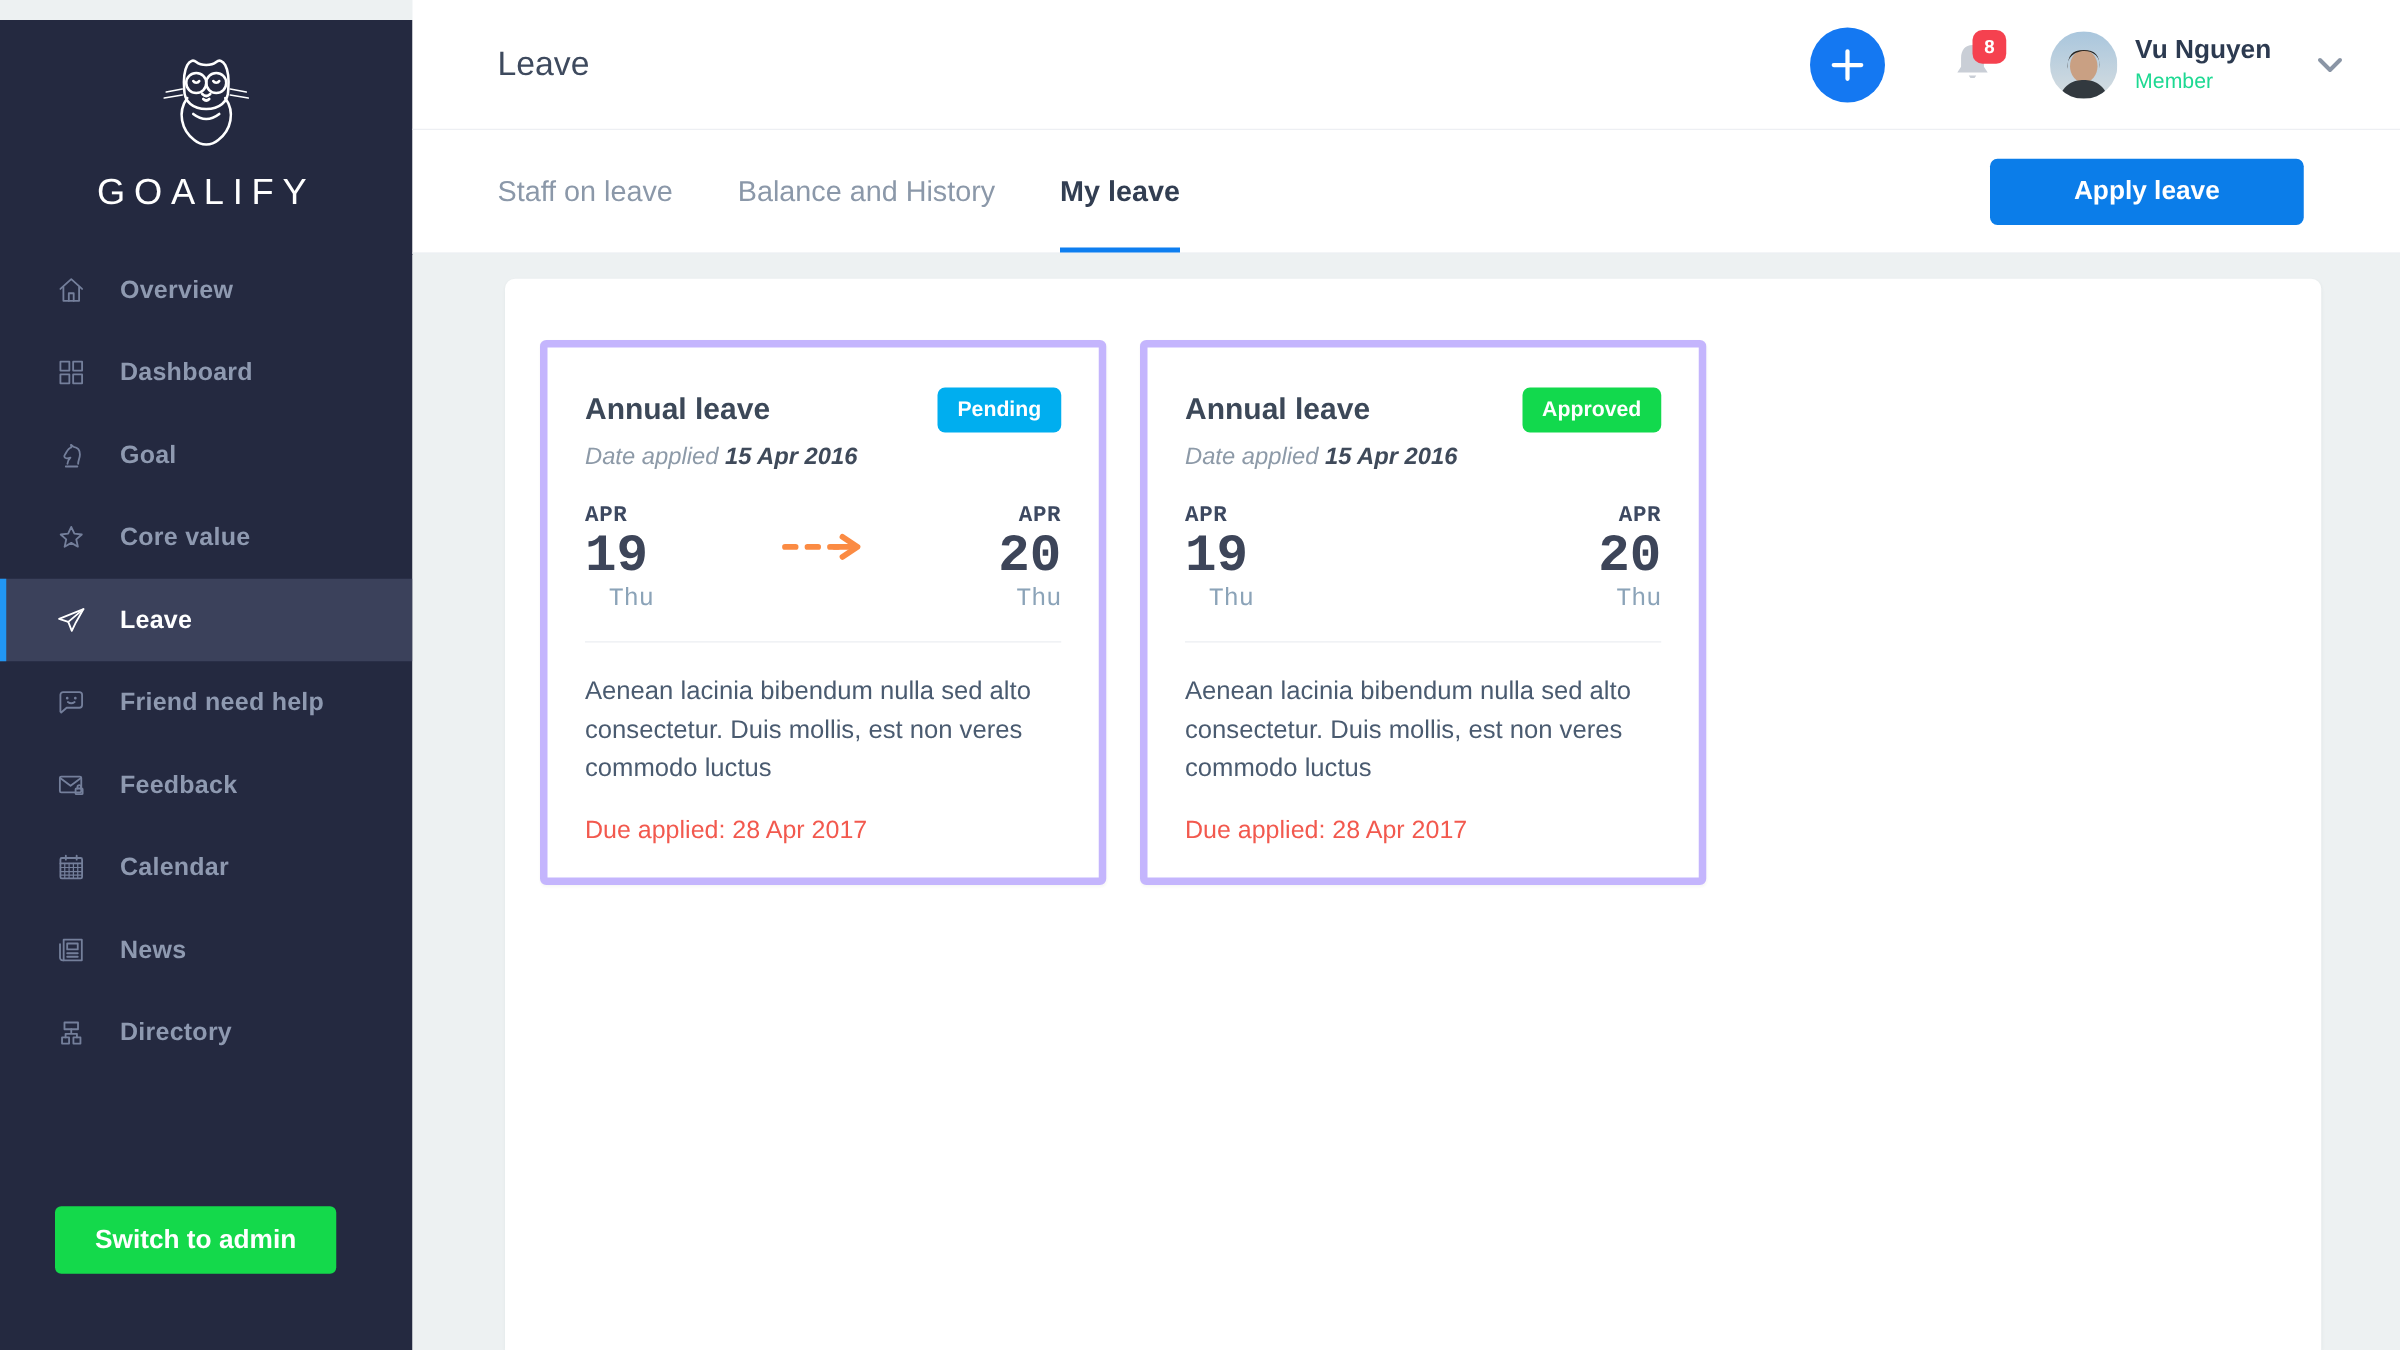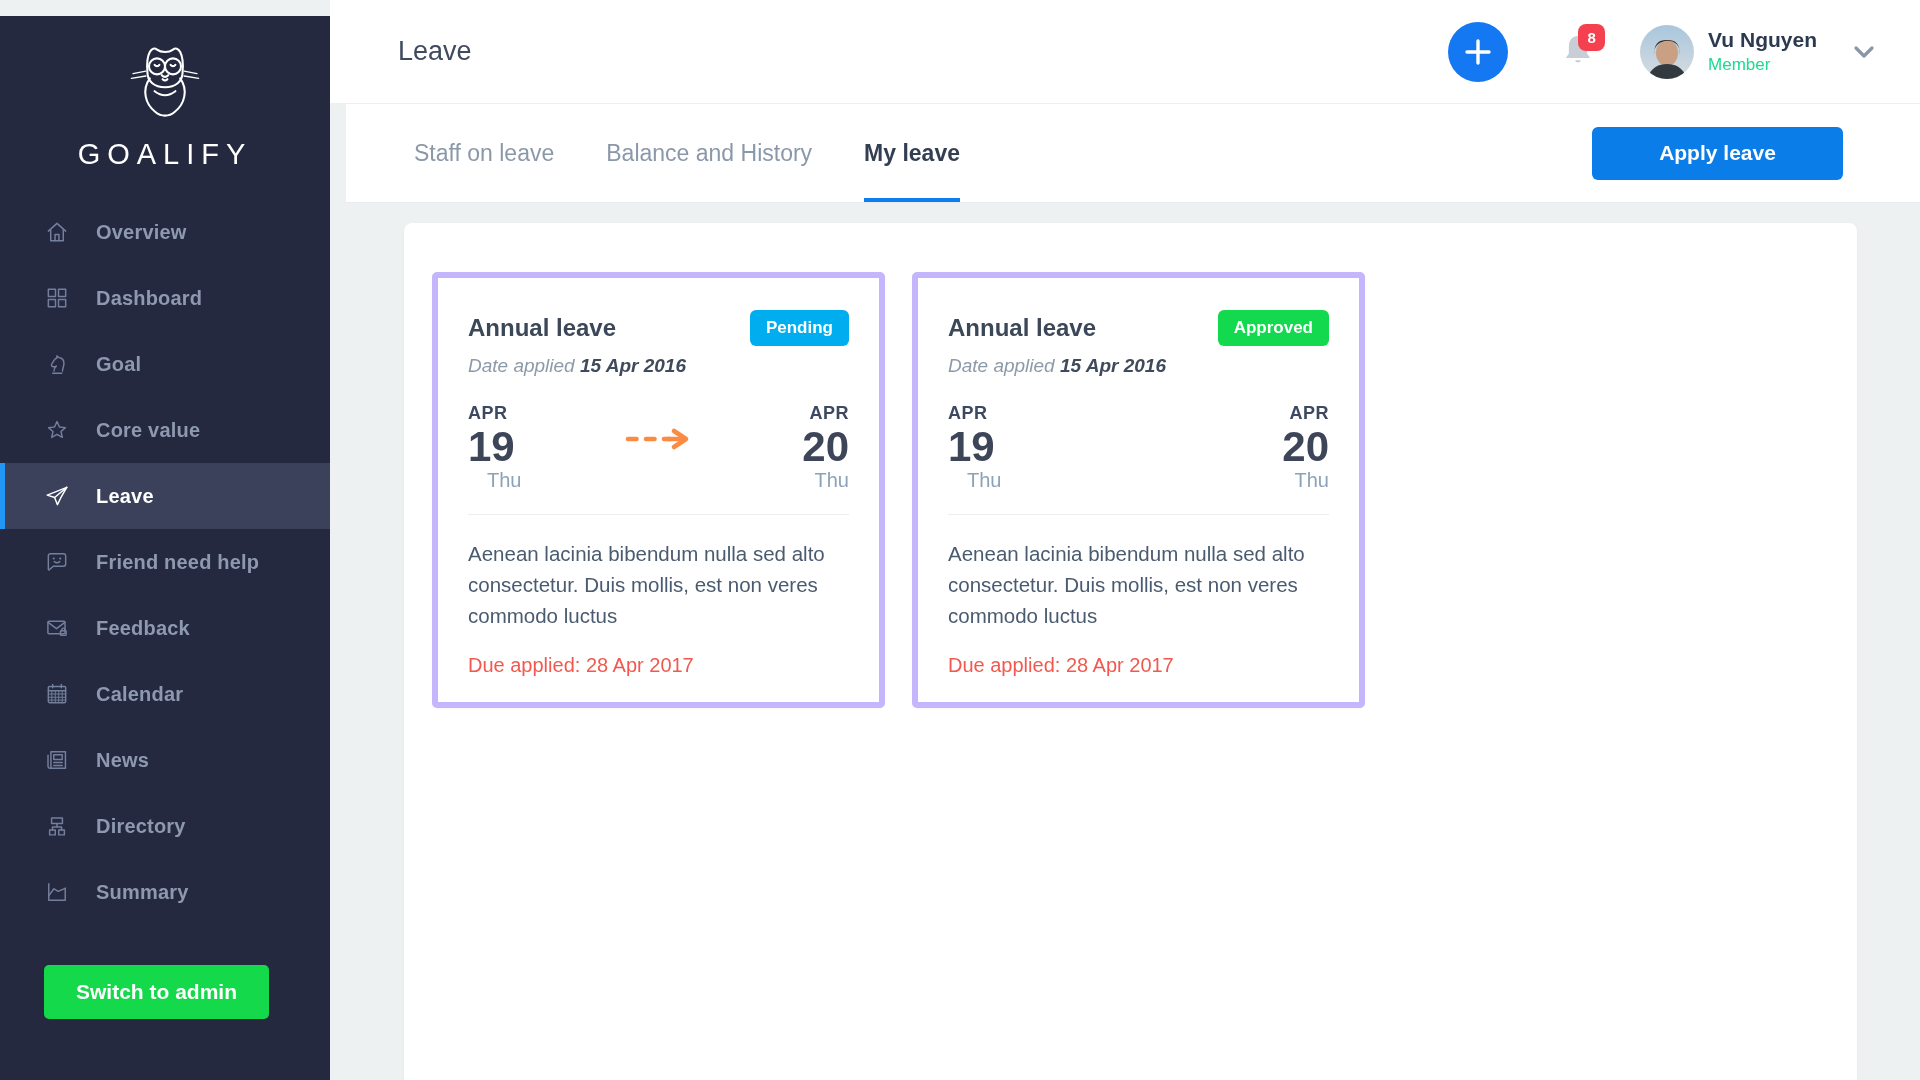--- a/index.html
+++ b/index.html
@@ -30,38 +30,38 @@
   .plus-btn { width:60px; height:60px; border-radius:50%; background:#1478f2; border:none; display:flex; align-items:center; justify-content:center; cursor:pointer; flex:none; }
   .bell-wrap { position:relative; margin-left:52px; width:40px; height:44px; cursor:pointer; flex:none; }
   .badge-count { position:absolute; top:-6px; left:18px; min-width:27px; height:27px; border-radius:8px; background:#f5414f; color:#fff; font-size:15px; font-weight:700; display:flex; align-items:center; justify-content:center; padding:0 4px; }
   .avatar { width:54px; height:54px; border-radius:50%; overflow:hidden; margin-left:40px; cursor:pointer; flex:none; }
   .user-block { margin-left:14px; cursor:pointer; }
   .user-name { font-size:21px; font-weight:700; color:#2c3a50; }
   .user-role { font-size:17px; color:#1dd992; margin-top:3px; }
   .chevron { margin-left:36px; cursor:pointer; display:flex; }
 
   
-  .tabbar { height:99px; background:#fff; border-bottom:1px solid #e8ebef; display:flex; align-items:stretch; padding-left:68px;margin-left:16px; }
+  .tabbar { height:99px; background:#fff; border-bottom:1px solid #e8ebef; display:flex; align-items:stretch; padding-left:68px; }
   .tab { display:flex; align-items:center; margin-right:52px; font-size:23px; color:#8b98a9; cursor:pointer; position:relative; }
   .tab.active { color:#323e52; font-weight:700; }
   .tab.active::after { content:""; position:absolute; left:0; right:0; bottom:0; height:4px; background:#0d7ef0; }
   .apply-btn { margin-left:auto; margin-right:77px; align-self:center; width:251px; height:53px; background:#0b7de9; border:none; border-radius:6px; color:#fff; font-family:inherit; font-size:21px; font-weight:700; cursor:pointer; }
 
   
   .content { position:absolute; top:204px; left:0; right:0; bottom:0; background:#edf1f2; }
   .panel { position:absolute; left:74px; top:19px; right:63px; bottom:0; background:#fff; border-radius:8px 8px 0 0; box-shadow:0 1px 3px rgba(40,50,60,0.05); }
   .cards { display:flex; gap:27px; padding:49px 0 0 28px; }
   .card { width:453px; height:436px; background:#fff; border:6px solid #c4b5fd; border-radius:5px; box-shadow:0 1px 2px rgba(40,50,60,0.04); padding:0 30px; }
   .card-head { margin-top:32px; display:flex; justify-content:space-between; align-items:center; }
   .card-title { font-size:24px; font-weight:700; color:#3c4858; }
   .badge { padding:8px 16px; border-radius:6px; color:#fff; font-size:17px; font-weight:700; }
   .date-applied { margin-top:9px; font-style:italic; font-size:19px; }
   .da-label { color:#8d9aa8; }
   .da-value { color:#3f4a5a; font-weight:700; }
-  .dates { margin-top:26px; display:flex; justify-content:space-between; align-items:center; position:relative; }
+  .dates { margin-top:26px; display:flex; justify-content:space-between; align-items:center; position:relative;font-family:Liberation Mono, monospace; }
   .date-block.right { text-align:right; }
   .d-month { font-size:18px; font-weight:700; color:#3d4961; letter-spacing:0.5px; }
   .d-day { font-size:42px; font-weight:700; color:#3d4559; line-height:1.08; }
   .d-wd { font-size:20px; color:#8ba3b8;margin-left:19px; }
   .date-arrow { position:absolute; left:50%; top:42%; transform:translate(-50%,-50%); }
   .divider { margin-top:22px; border-top:1px solid #eceef2; }
   .desc { margin-top:24px; font-size:20.5px; color:#4a5b70; line-height:1.5; white-space:pre-line; }
   .due { margin-top:22px; font-size:20px; color:#f2594e; }
 </style>
 </head>
@@ -180,29 +180,20 @@
       <span class="nav-icon">
           <svg viewBox="0 0 24 24">
             <rect x="7" y="4.6" width="10" height="5"></rect>
             <path d="M12 9.6 V13 M7.8 13 H16.2 M7.8 13 v2.6 M16.2 13 v2.6"></path>
             <rect x="5.2" y="15.6" width="5.2" height="4.6"></rect>
             <rect x="13.6" y="15.6" width="5.2" height="4.6"></rect>
           </svg>
         </span>
       <span class="nav-label">Directory</span>
     </div>
-      <div class="nav-item">
-      <span class="nav-icon">
-          <svg viewBox="0 0 24 24">
-            <path d="M4.4 4.4 V19.6 H19.6 V8.6"></path>
-            <path d="M4.4 15.4 L9.2 9 L13 11.4 L19.6 8.6"></path>
-          </svg>
-        </span>
-      <span class="nav-label">Summary</span>
-    </div>
     </nav>
 
   <button class="switch-btn">Switch to admin</button>
 </aside>
 
 <div class="main">
 
   <header class="topbar">
     <div class="page-title">Leave</div>
 

